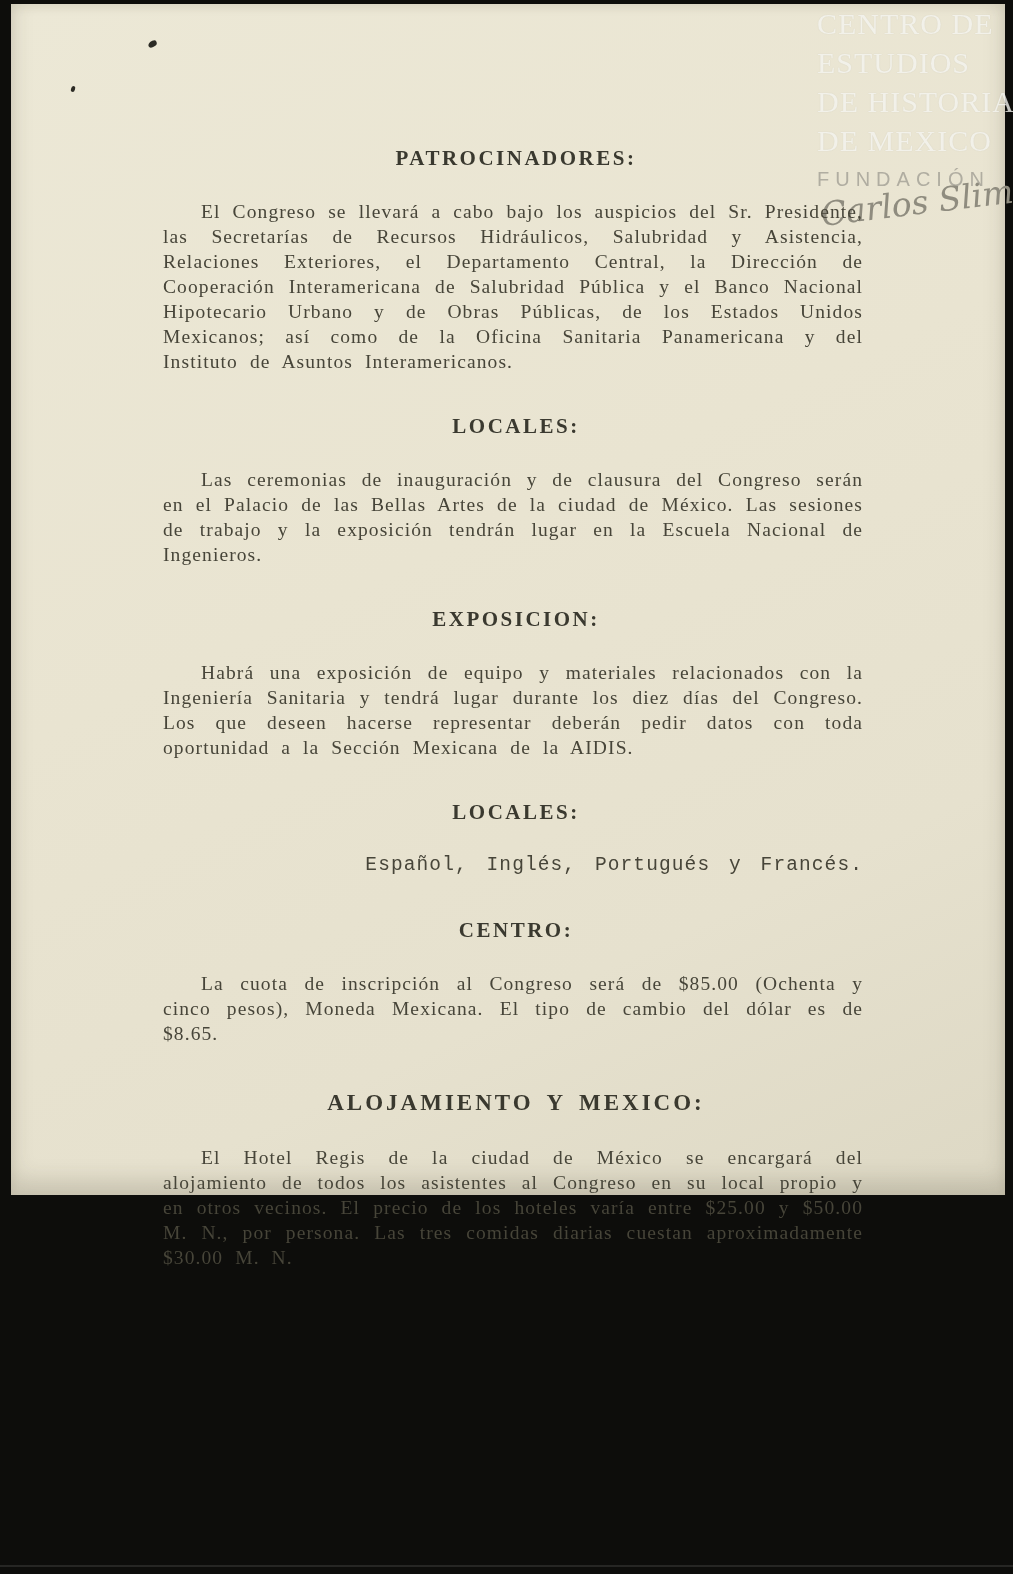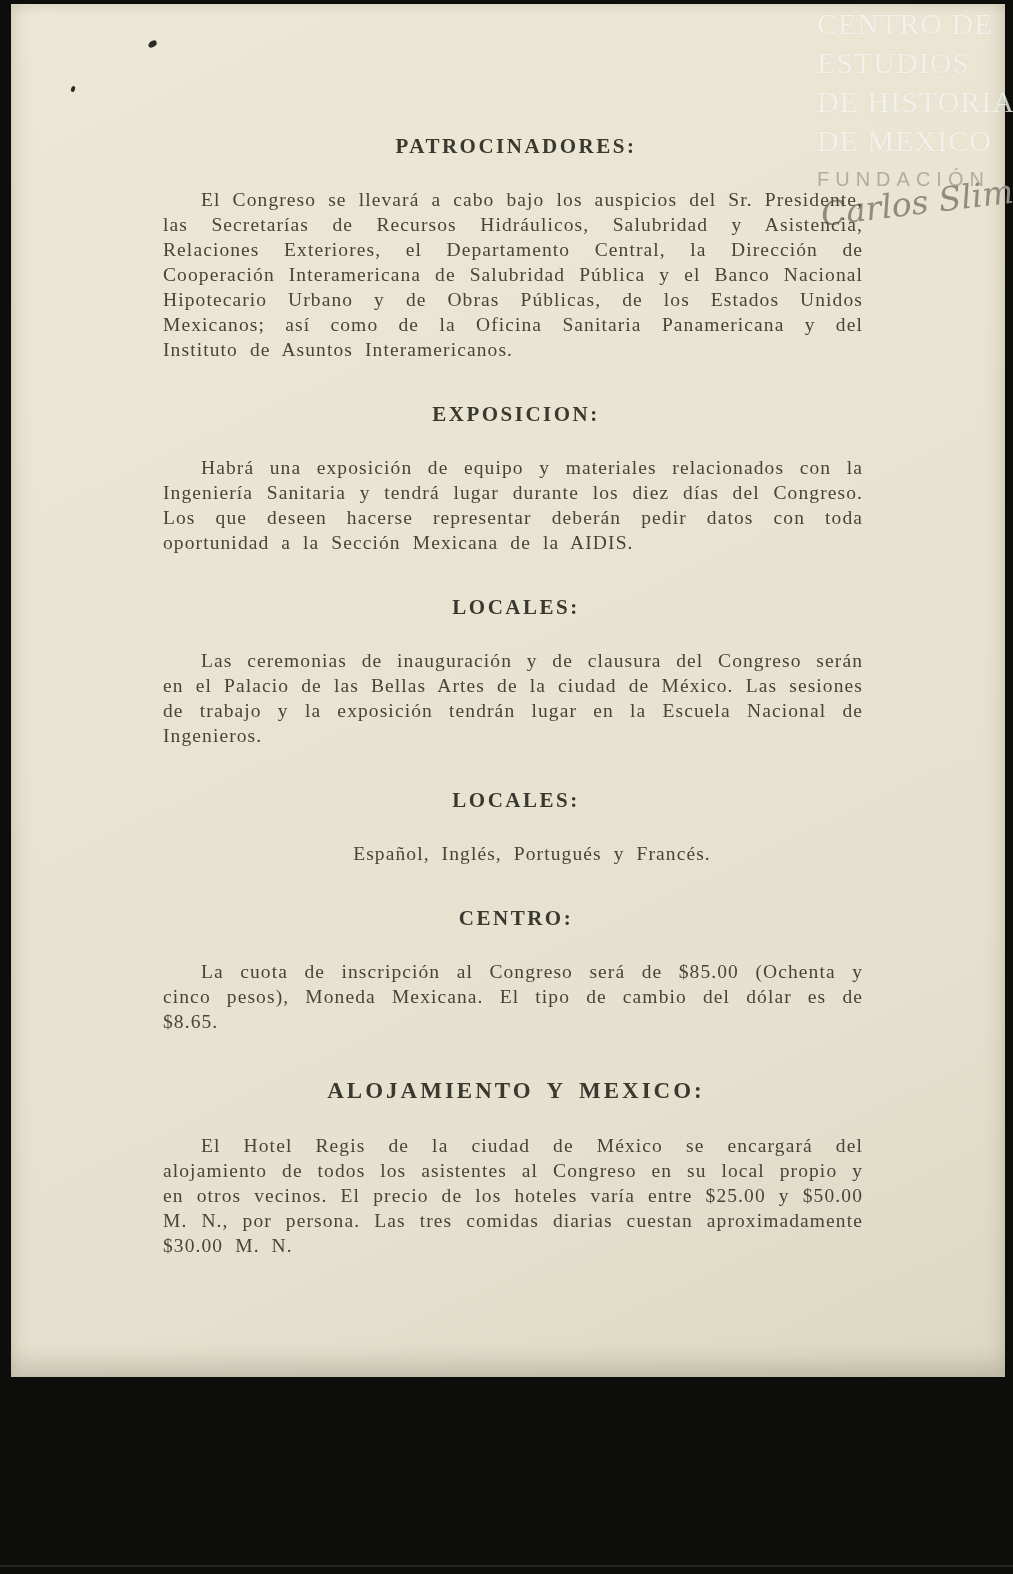--- a/index.html
+++ b/index.html
@@ -13,21 +13,21 @@
     height: 1574px;
     background: #0d0d0b;
     overflow: hidden;
     font-family: "Liberation Serif", "DejaVu Serif", serif;
   }
   .paper {
     position: absolute;
     left: 11px;
     top: 4px;
     width: 994px;
-    height: 1373px;
+    height: 1191px;
     background: linear-gradient(155deg, #ece8d6 0%, #e9e4d1 45%, #e6e1ce 75%, #ddd8c4 100%);
     box-shadow: inset 0 -14px 22px rgba(60,55,40,0.18), inset 0 4px 10px rgba(60,55,40,0.08);
   }
   .scanner-line {
     position: absolute;
     left: 0;
     bottom: 7px;
     width: 100%;
     height: 2px;
     background: #3c3c3a;
@@ -80,38 +80,39 @@
     margin: 40px 0 28px 0;
     text-align: center;
     font-size: 21px;
     line-height: 25px;
     font-weight: bold;
     letter-spacing: 2.5px;
     word-spacing: 5px;
     color: #3a392f;
   }
   .sec:first-child .heading {
-    margin-top: 0;
+    margin-top: 12px;
   }
   .heading.big {
     font-size: 23px;
     letter-spacing: 3px;
     margin: 44px 0 30px 0;
   }
   .para {
     margin: 0 6px 4px 0;
     font-size: 19.5px;
     line-height: 25px;
     letter-spacing: 1.1px;
     word-spacing: 6px;
     text-align: justify;
     text-indent: 38px;
   }
   .para.single {
-    text-align: center;
+    text-align: right;
+    font-family: Liberation Mono, monospace;
   }
   
   .speck {
     position: absolute;
     background: #2c2b25;
     border-radius: 60% 40% 55% 45%;
   }
   .speck-1 { left: 137px; top: 37px; width: 9px; height: 6px; transform: rotate(-25deg); }
   .speck-2 { left: 60px; top: 82px; width: 4px; height: 6px; transform: rotate(15deg); }
 </style>
@@ -134,27 +135,27 @@
     </div>
 
     <div class="content">
 
       <section class="sec">
         <h2 class="heading">PATROCINADORES:</h2>
         <p class="para">El Congreso se llevará a cabo bajo los auspicios del Sr. Presidente, las Secretarías de Recursos Hidráulicos, Salubridad y Asistencia, Relaciones Exteriores, el Departamento Central, la Dirección de Cooperación Interamericana de Salubridad Pública y el Banco Nacional Hipotecario Urbano y de Obras Públicas, de los Estados Unidos Mexicanos; así como de la Oficina Sanitaria Panamericana y del Instituto de Asuntos Interamericanos.</p>
       </section>
 
       <section class="sec">
-        <h2 class="heading">EXPOSICION:</h2>
-        <p class="para">Habrá una exposición de equipo y materiales relacionados con la Ingeniería Sanitaria y tendrá lugar durante los diez días del Congreso. Los que deseen hacerse representar deberán pedir datos con toda oportunidad a la Sección Mexicana de la AIDIS.</p>
+        <h2 class="heading">LOCALES:</h2>
+        <p class="para">Las ceremonias de inauguración y de clausura del Congreso serán en el Palacio de las Bellas Artes de la ciudad de México. Las sesiones de trabajo y la exposición tendrán lugar en la Escuela Nacional de Ingenieros.</p>
       </section>
 
       <section class="sec">
-        <h2 class="heading">LOCALES:</h2>
-        <p class="para">Las ceremonias de inauguración y de clausura del Congreso serán en el Palacio de las Bellas Artes de la ciudad de México. Las sesiones de trabajo y la exposición tendrán lugar en la Escuela Nacional de Ingenieros.</p>
+        <h2 class="heading">EXPOSICION:</h2>
+        <p class="para">Habrá una exposición de equipo y materiales relacionados con la Ingeniería Sanitaria y tendrá lugar durante los diez días del Congreso. Los que deseen hacerse representar deberán pedir datos con toda oportunidad a la Sección Mexicana de la AIDIS.</p>
       </section>
 
       <section class="sec">
         <h2 class="heading">LOCALES:</h2>
         <p class="para single">Español, Inglés, Portugués y Francés.</p>
       </section>
 
       <section class="sec">
         <h2 class="heading">CENTRO:</h2>
         <p class="para">La cuota de inscripción al Congreso será de $85.00 (Ochenta y cinco pesos), Moneda Mexicana. El tipo de cambio del dólar es de $8.65.</p>

